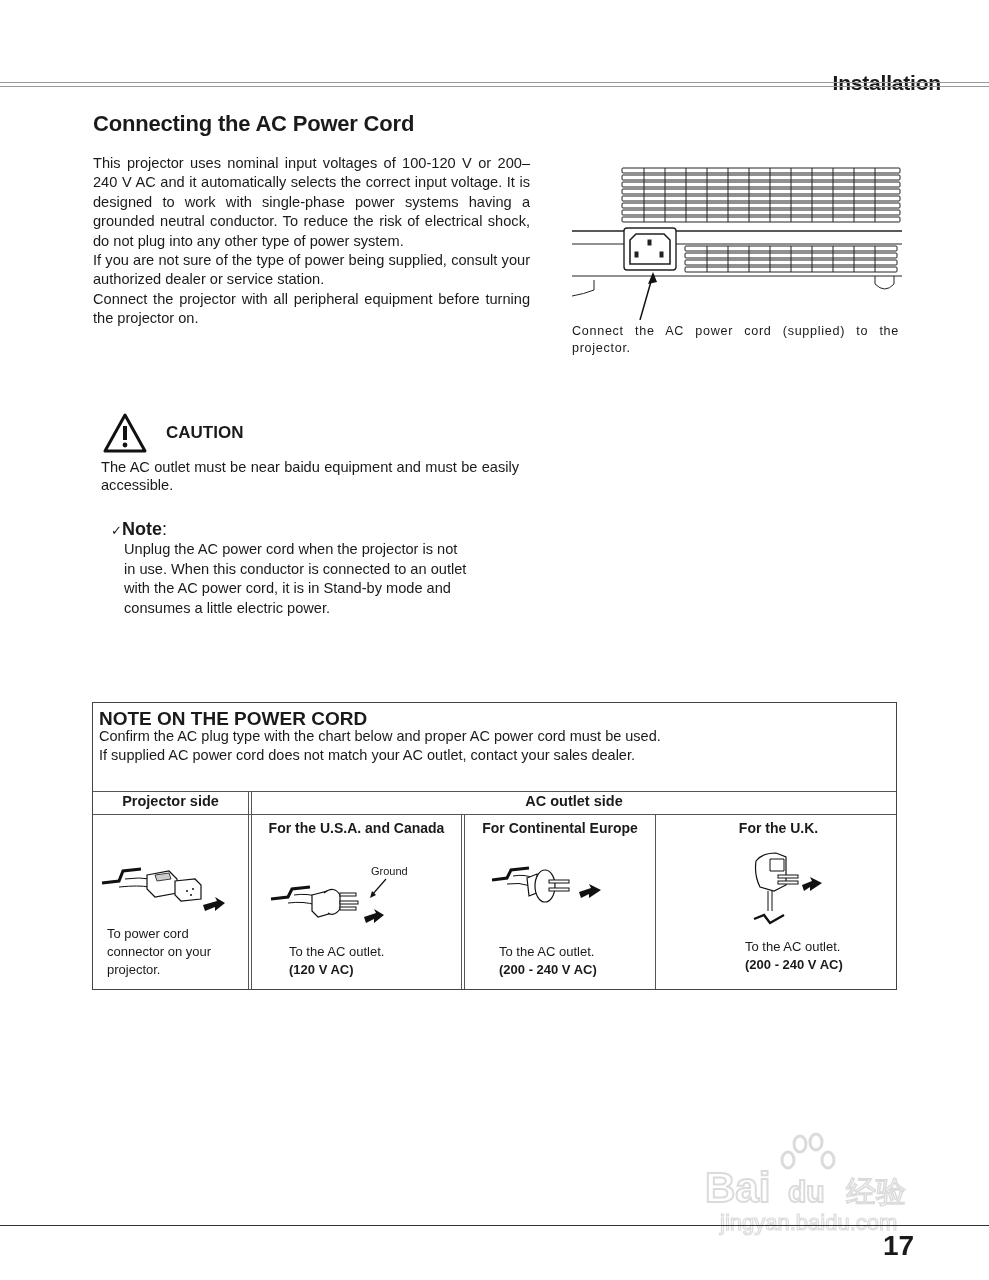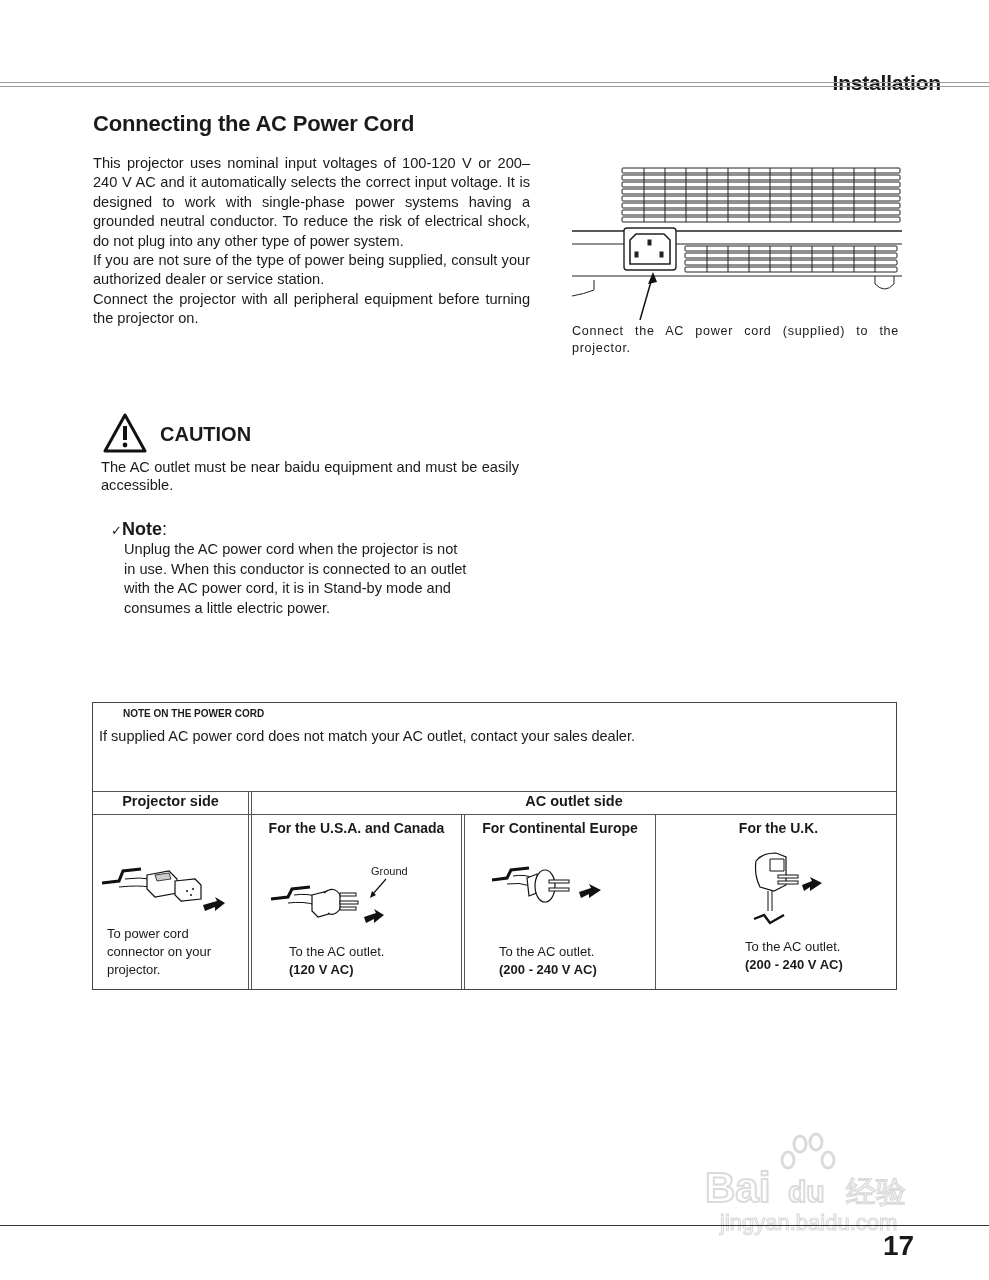--- a/index.html
+++ b/index.html
@@ -6,29 +6,29 @@
   body { width: 989px; height: 1280px; position: relative; overflow: hidden; font-family: "Liberation Sans", sans-serif; color: #1a1a1a; }
   .abs { position: absolute; }
   .section-header { right: 48px; top: 71px; font-size: 21px; font-weight: bold; font-family: "Liberation Sans", sans-serif; letter-spacing: -0.2px; }
   .header-rule { left: 0; top: 82px; width: 989px; height: 3px; border-top: 1px solid #9a9a9a; border-bottom: 1px solid #9a9a9a; }
   .page-title { left: 93px; top: 111px; font-size: 22px; font-weight: bold; letter-spacing: -0.2px; }
   .intro { left: 93px; top: 154px; width: 437px; font-size: 14.6px; line-height: 19.4px; text-align: justify; }
   .intro p { margin: 0; }
   .figure { left: 572px; top: 160px; width: 330px; height: 160px; }
   .fig-caption { left: 572px; top: 323px; width: 327px; font-size: 12.6px; line-height: 17px; text-align: justify; letter-spacing: 0.7px; }
   .caution-icon { left: 102px; top: 412px; width: 46px; height: 42px; }
-  .caution-title { left: 160px; top: 423px; font-size: 20px; font-weight: bold; }
+  .caution-title { left: 166px; top: 423px; font-size: 17px; font-weight: bold; }
   .caution-text { left: 101px; top: 458px; width: 418px; font-size: 14.6px; line-height: 18px; text-align: justify; }
   .note-head { left: 111px; top: 519px; font-size: 18px; font-weight: bold; }
   .note-head .check { font-size: 13px; font-weight: normal; }
   .note-head .colon { font-weight: normal; }
   .note-text { left: 124px; top: 540px; width: 390px; font-size: 14.6px; line-height: 19.5px; }
   .note-text p { margin: 0; }
   .power-box { left: 92px; top: 702px; width: 805px; height: 288px; border: 1px solid #444; box-sizing: border-box; }
-  .pb-heading { left: 6px; top: 5px; font-size: 10px; font-weight: bold; font-stretch: condensed; margin-left: 24px; }
+  .pb-heading { left: 6px; top: 5px; font-size: 19px; font-weight: bold; font-stretch: condensed; }
   .pb-lines { left: 6px; top: 24px; font-size: 14.5px; line-height: 19.3px; }
   .pb-lines div { white-space: nowrap; }
   .hline { position: absolute; background: #555; }
   .vline { position: absolute; background: #555; }
   .col-head { position: absolute; font-size: 14.5px; font-weight: bold; text-align: center; }
   .sub-head { position: absolute; font-size: 14px; font-weight: bold; text-align: center; }
   .cell-text { position: absolute; font-size: 13px; line-height: 18px; }
   .footer-rule { left: 0; top: 1225px; width: 989px; height: 1px; background: #333; }
   .page-number { left: 883px; top: 1230px; font-size: 28px; font-weight: bold; }
   .watermark { left: 700px; top: 1130px; width: 240px; height: 110px; opacity: 0.35; }
@@ -129,20 +129,21 @@
 <div class="abs note-text">
   <p>Unplug the AC power cord when the projector is not</p>
   <p>in use.  When this conductor is connected to an outlet</p>
   <p>with the AC power cord, it is in Stand-by mode and</p>
   <p>consumes a little electric power.</p>
 </div>
 
 <div class="abs power-box">
   <div class="abs pb-heading">NOTE ON THE POWER CORD</div>
   <div class="abs pb-lines">
+    <div>Confirm the AC plug type with the chart below and proper AC power cord must be used.</div>
     <div>If supplied AC power cord does not match your AC outlet, contact your sales dealer.</div>
   </div>
 
   <div class="hline" style="left:0; top:88px; width:803px; height:1px;"></div>
   <div class="hline" style="left:0; top:111px; width:803px; height:1px;"></div>
   <div class="vline" style="left:155px; top:88px; width:1px; height:198px;"></div>
   <div class="vline" style="left:158px; top:88px; width:1px; height:198px;"></div>
   <div class="vline" style="left:368px; top:111px; width:1px; height:175px;"></div>
   <div class="vline" style="left:371px; top:111px; width:1px; height:175px;"></div>
   <div class="vline" style="left:562px; top:111px; width:1px; height:175px;"></div>

